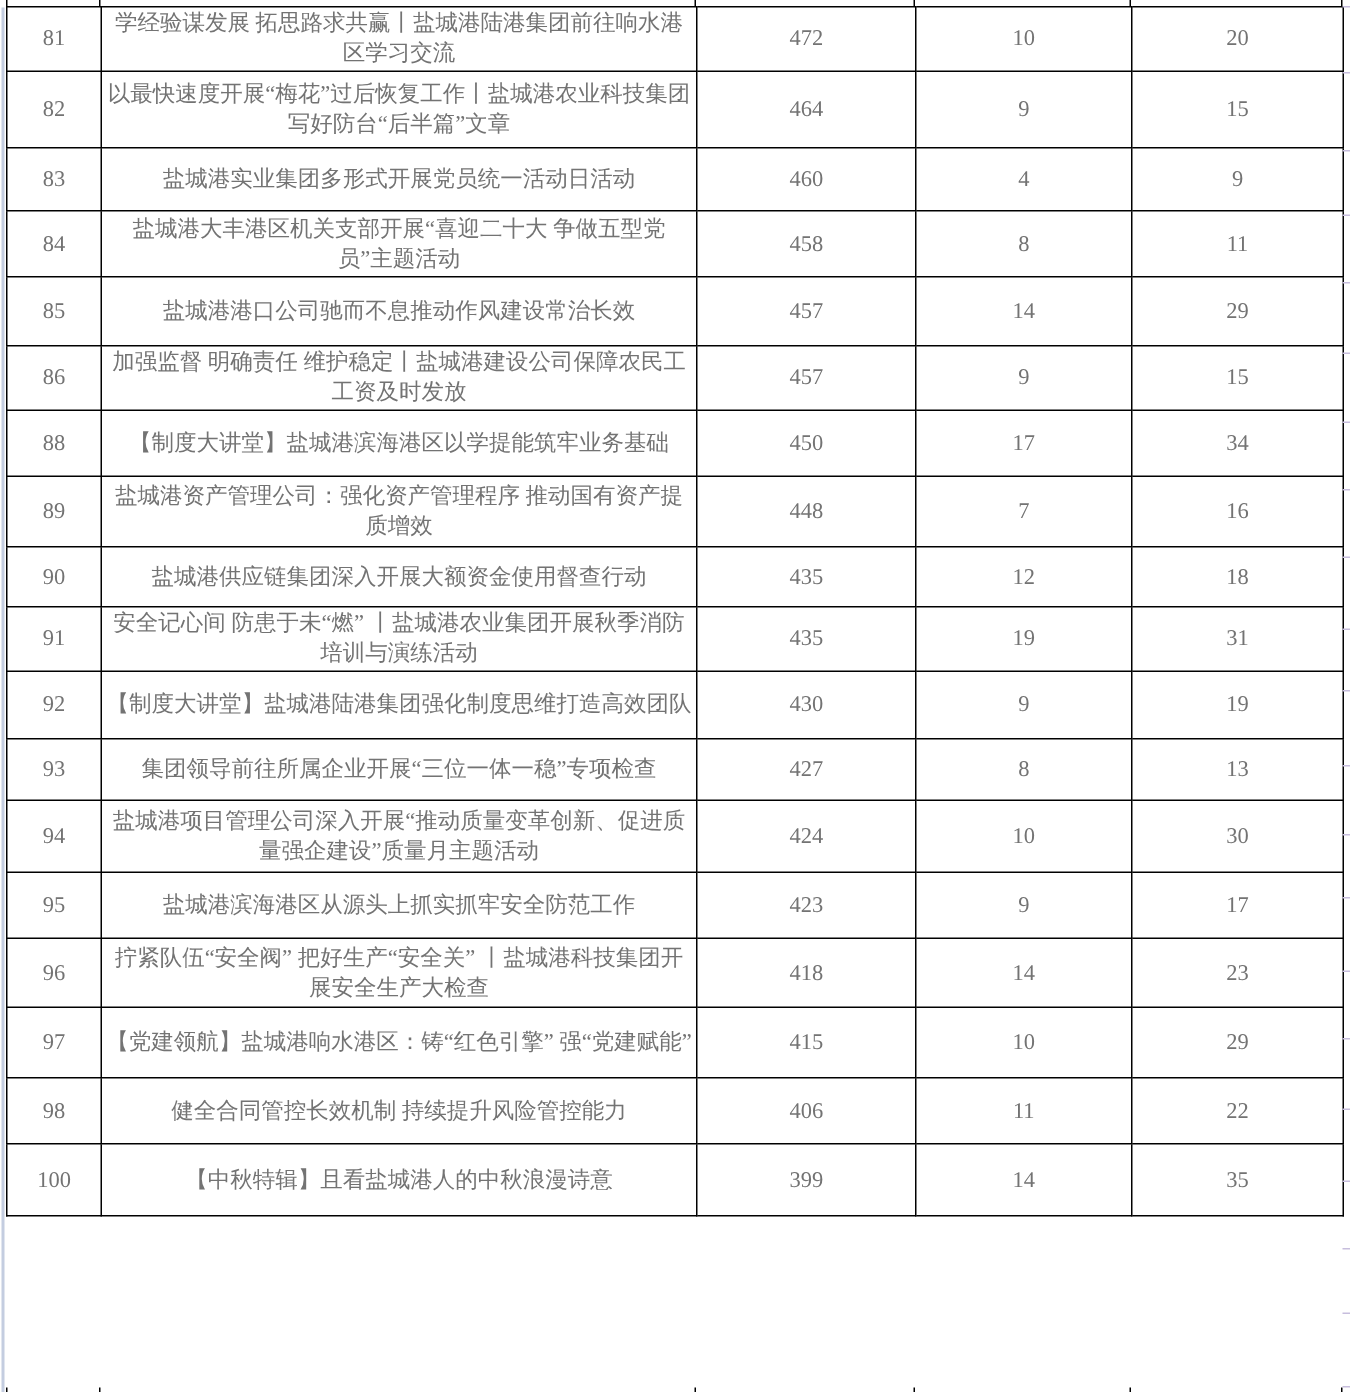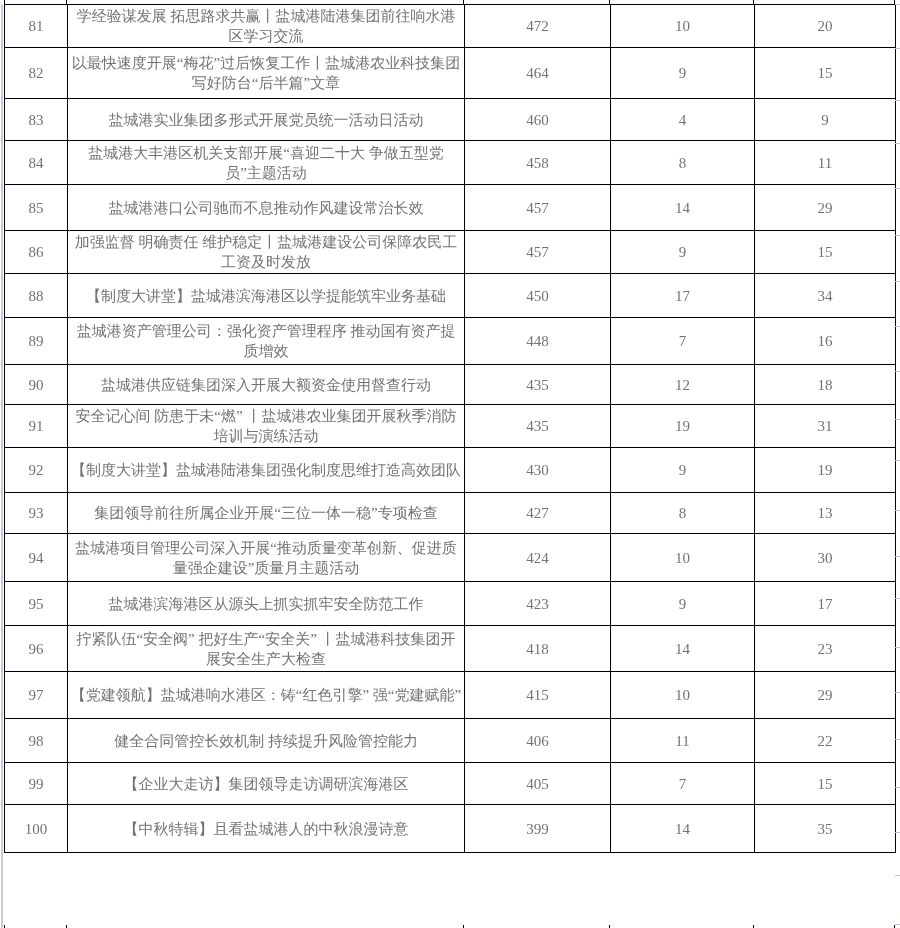--- a/index.html
+++ b/index.html
@@ -197,27 +197,20 @@
     <td class="c-num">415</td>
     <td class="c-num">10</td>
     <td class="c-num">29</td>
   </tr>
         <tr class="row" style="height: 44px;">
     <td class="c-rank">98</td>
     <td class="c-title">健全合同管控长效机制 持续提升风险管控能力</td>
     <td class="c-num">406</td>
     <td class="c-num">11</td>
     <td class="c-num">22</td>
-  </tr>
-        <tr class="row" style="height: 42px;">
-    <td class="c-rank">99</td>
-    <td class="c-title">【企业大走访】集团领导走访调研滨海港区</td>
-    <td class="c-num">405</td>
-    <td class="c-num">7</td>
-    <td class="c-num">15</td>
   </tr>
         <tr class="row" style="height: 48px;">
     <td class="c-rank">100</td>
     <td class="c-title">【中秋特辑】且看盐城港人的中秋浪漫诗意</td>
     <td class="c-num">399</td>
     <td class="c-num">14</td>
     <td class="c-num">35</td>
   </tr>
       </tbody>
   </table>

